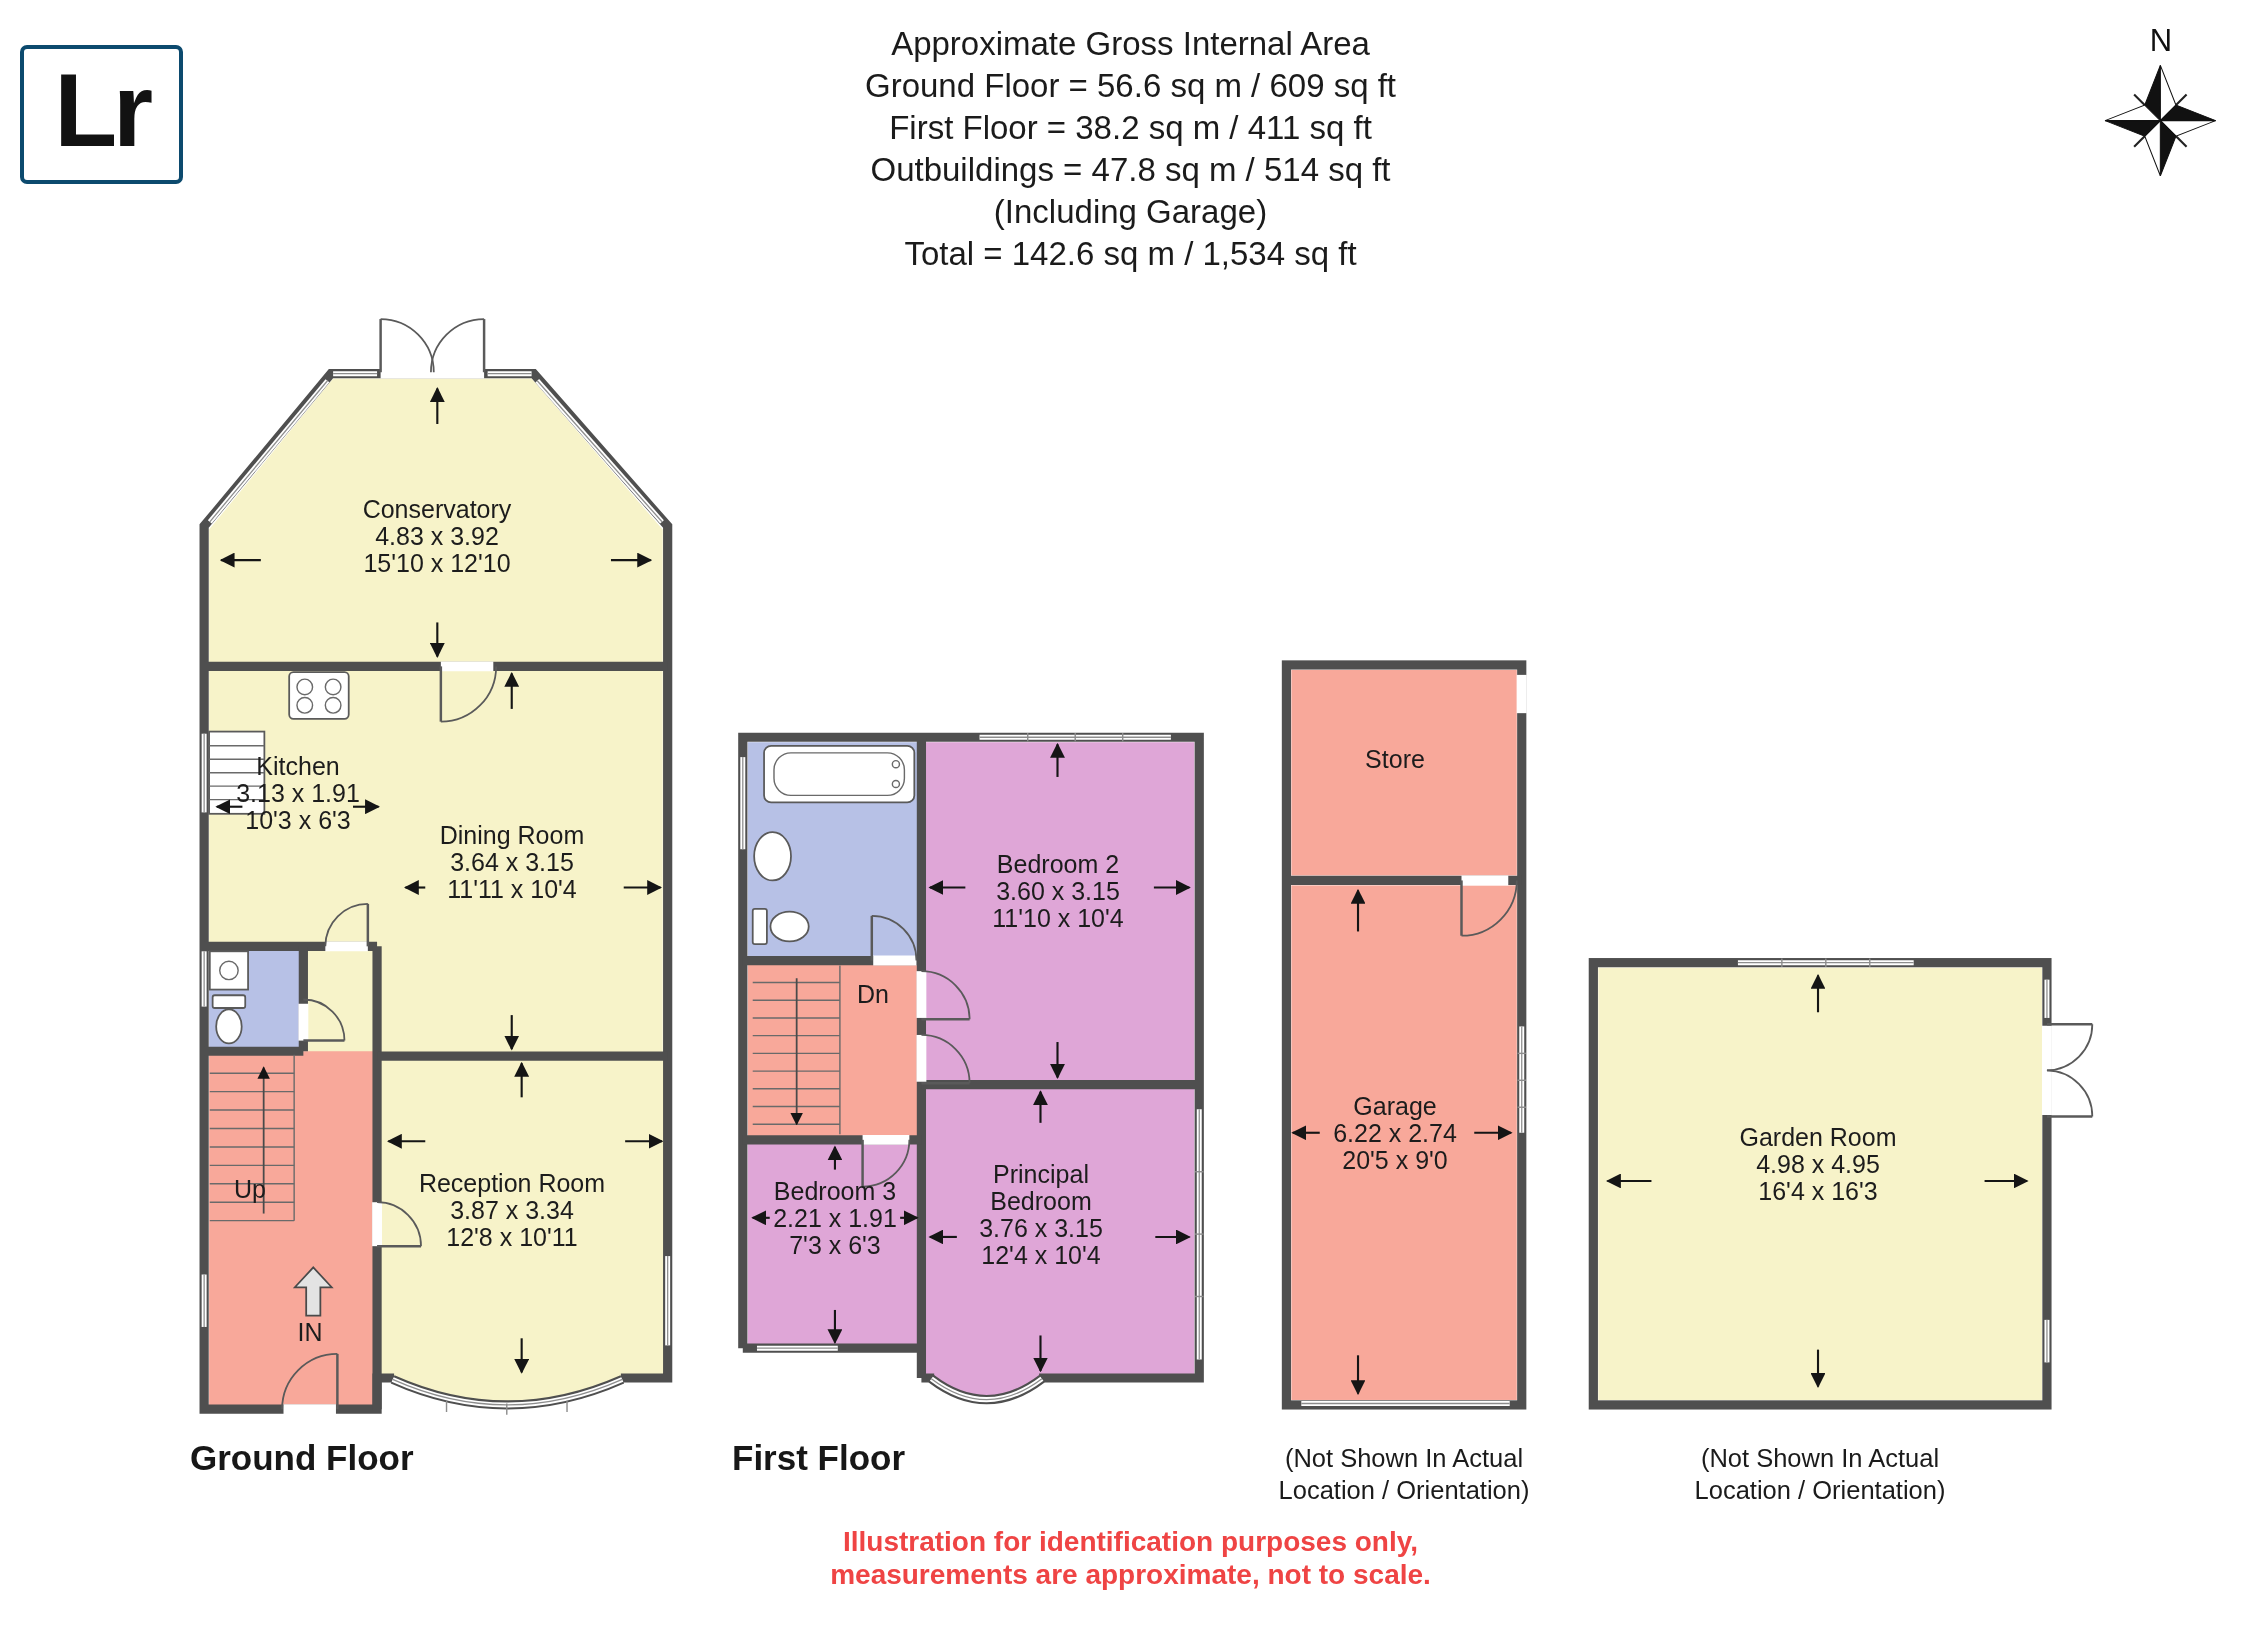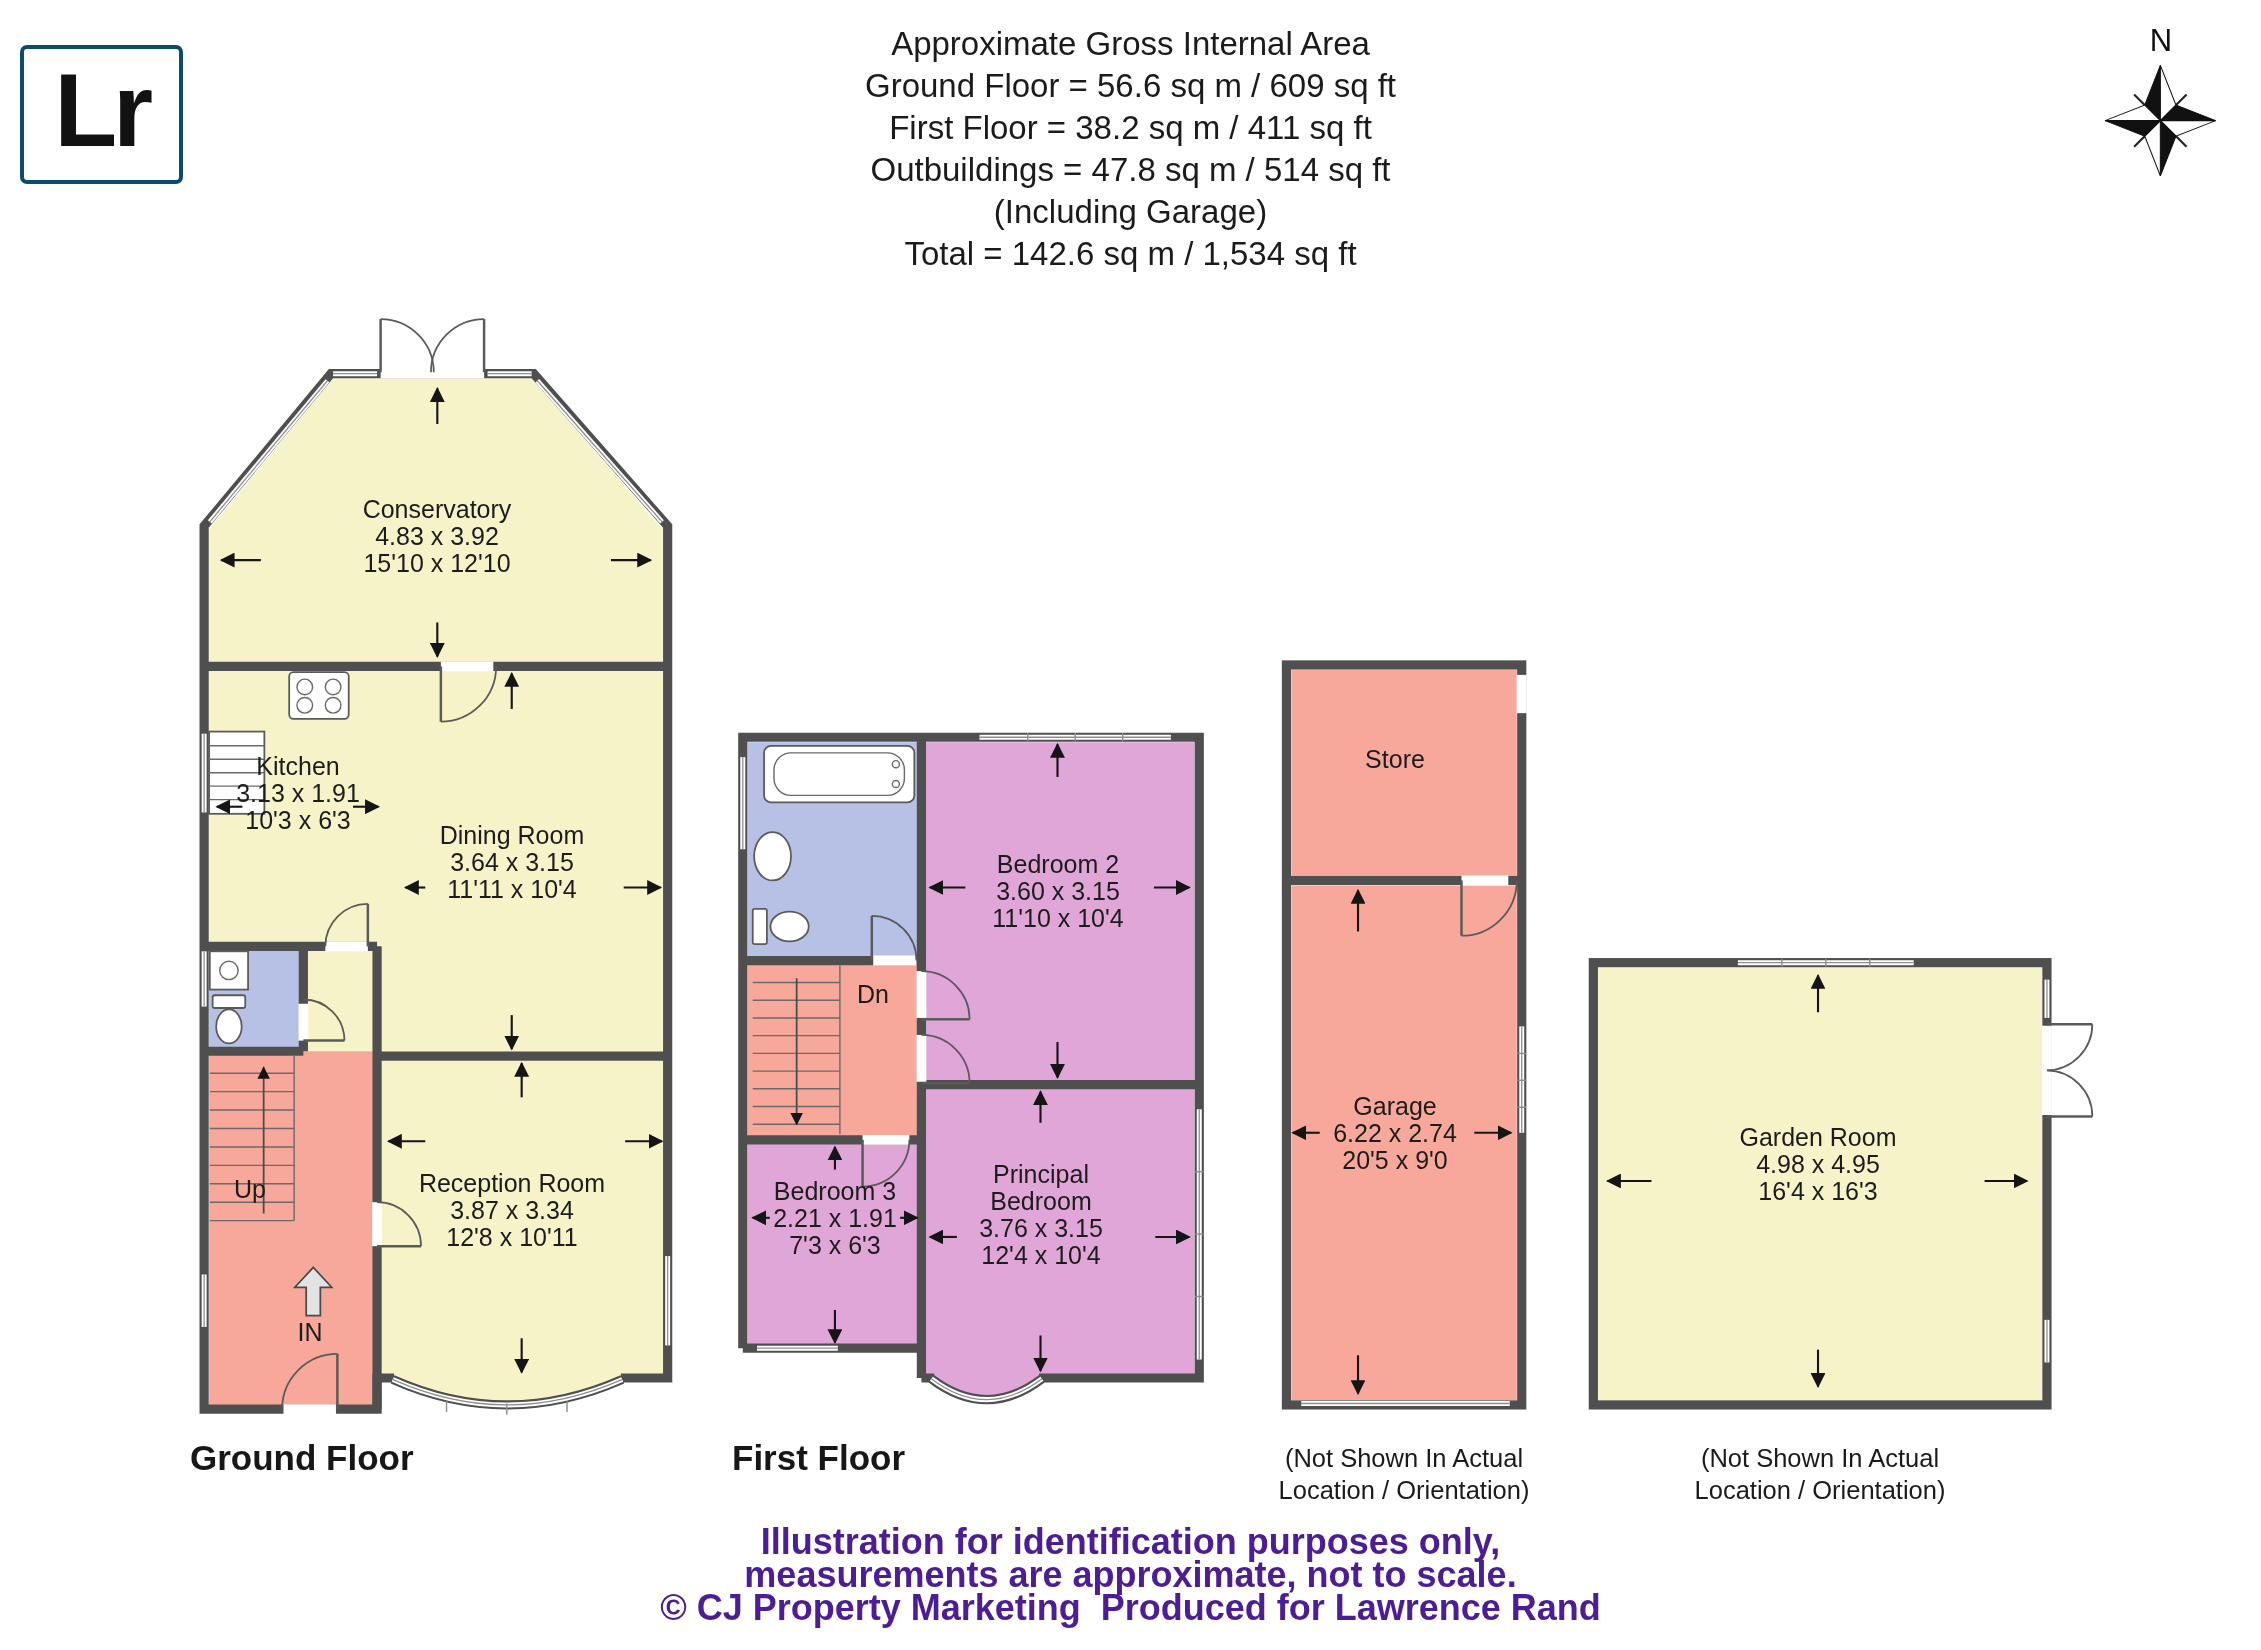--- a/index.html
+++ b/index.html
@@ -15,21 +15,21 @@
   .hlines{margin-top:10px}
   .hline{font-size:33px;line-height:42px;color:#1b1b1b}
 
   .compass-n{position:absolute;left:2161px;top:23px;transform:translateX(-50%);font-size:31px;color:#111}
 
   .room-label{position:absolute;transform:translateX(-50%);text-align:center;white-space:nowrap}
   .room-label div{font-size:25px;line-height:27px;color:#1c1c1c}
   .small-label{position:absolute;transform:translateX(-50%);font-size:25px;color:#1c1c1c;white-space:nowrap}
   .floor-label{position:absolute;font-size:35px;font-weight:700;color:#171717;white-space:nowrap}
   .note{position:absolute;transform:translateX(-50%);text-align:center;font-size:25.5px;line-height:32px;color:#1b1b1b;white-space:nowrap}
-  .footer{position:absolute;left:0;top:1525px;width:2261px;text-align:center;font-weight:700;font-size:36px;line-height:33px;color:#4c1d95}
+  .footer{position:absolute;left:0;top:1525px;width:2261px;text-align:center;font-weight:700;font-size:28px;line-height:33px;color:#ef4444}
 
   
   .fill-y{fill:#f7f3c9}.fill-p{fill:#dfa6d7}.fill-s{fill:#f8a89a}.fill-b{fill:#b7c1e6}
   .wall{stroke:#4f4f4f;stroke-width:13;fill:none;stroke-linejoin:miter}
   .erase{stroke:#fff;stroke-width:14;fill:none}
   .erase-y{stroke:#f7f3c9;stroke-width:14;fill:none}
   .erase-p{stroke:#dfa6d7;stroke-width:14;fill:none}
   .winw{stroke:#fff;stroke-width:7;fill:none}
   .winm{stroke:#8d8d8d;stroke-width:1.8;fill:none}
   .tick{stroke:#8d8d8d;stroke-width:2}
@@ -430,17 +430,16 @@
     <div>Location / Orientation)</div>
   </div>
   <div class="note" style="left:1820px;top:1442px">
     <div>(Not Shown In Actual</div>
     <div>Location / Orientation)</div>
   </div>
 
   <div class="footer">
     <div>Illustration for identification purposes only,</div>
     <div>measurements are approximate, not to scale.</div>
-    <div>© CJ Property Marketing&nbsp;&nbsp;Produced for Lawrence Rand</div>
   </div>
 
 </div>
 
 
 </body></html>

